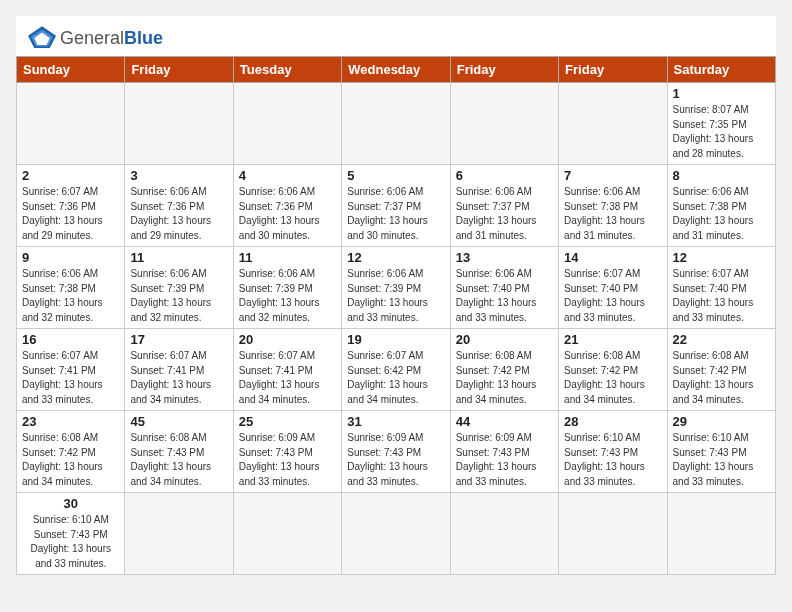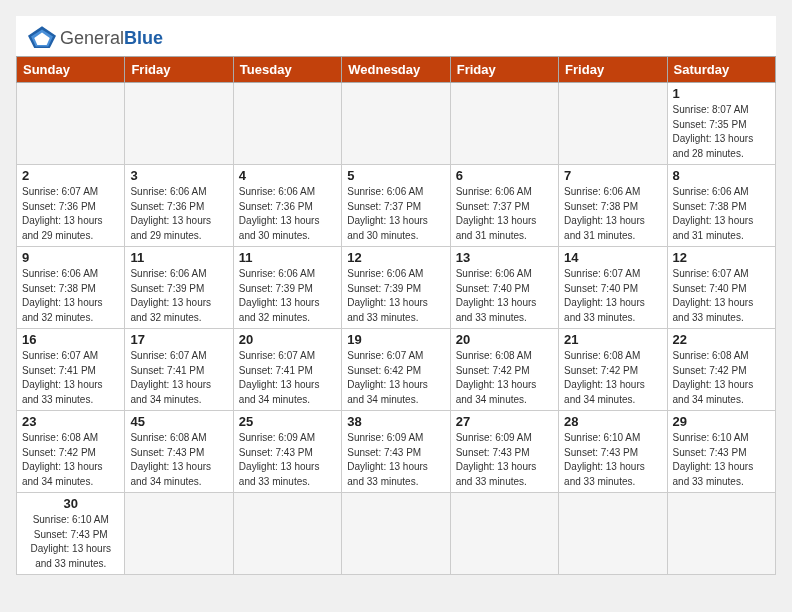--- a/index.html
+++ b/index.html
@@ -304,28 +304,28 @@
 and 34 minutes.</div>
           </td>
           <td>
             <span class="day-num">25</span>
             <div class="day-info">Sunrise: 6:09 AM
 Sunset: 7:43 PM
 Daylight: 13 hours
 and 33 minutes.</div>
           </td>
           <td>
-            <span class="day-num">38</span>
+            <span class="day-num">31</span>
             <div class="day-info">Sunrise: 6:09 AM
 Sunset: 7:43 PM
 Daylight: 13 hours
 and 33 minutes.</div>
           </td>
           <td>
-            <span class="day-num">27</span>
+            <span class="day-num">44</span>
             <div class="day-info">Sunrise: 6:09 AM
 Sunset: 7:43 PM
 Daylight: 13 hours
 and 33 minutes.</div>
           </td>
           <td>
             <span class="day-num">28</span>
             <div class="day-info">Sunrise: 6:10 AM
 Sunset: 7:43 PM
 Daylight: 13 hours

